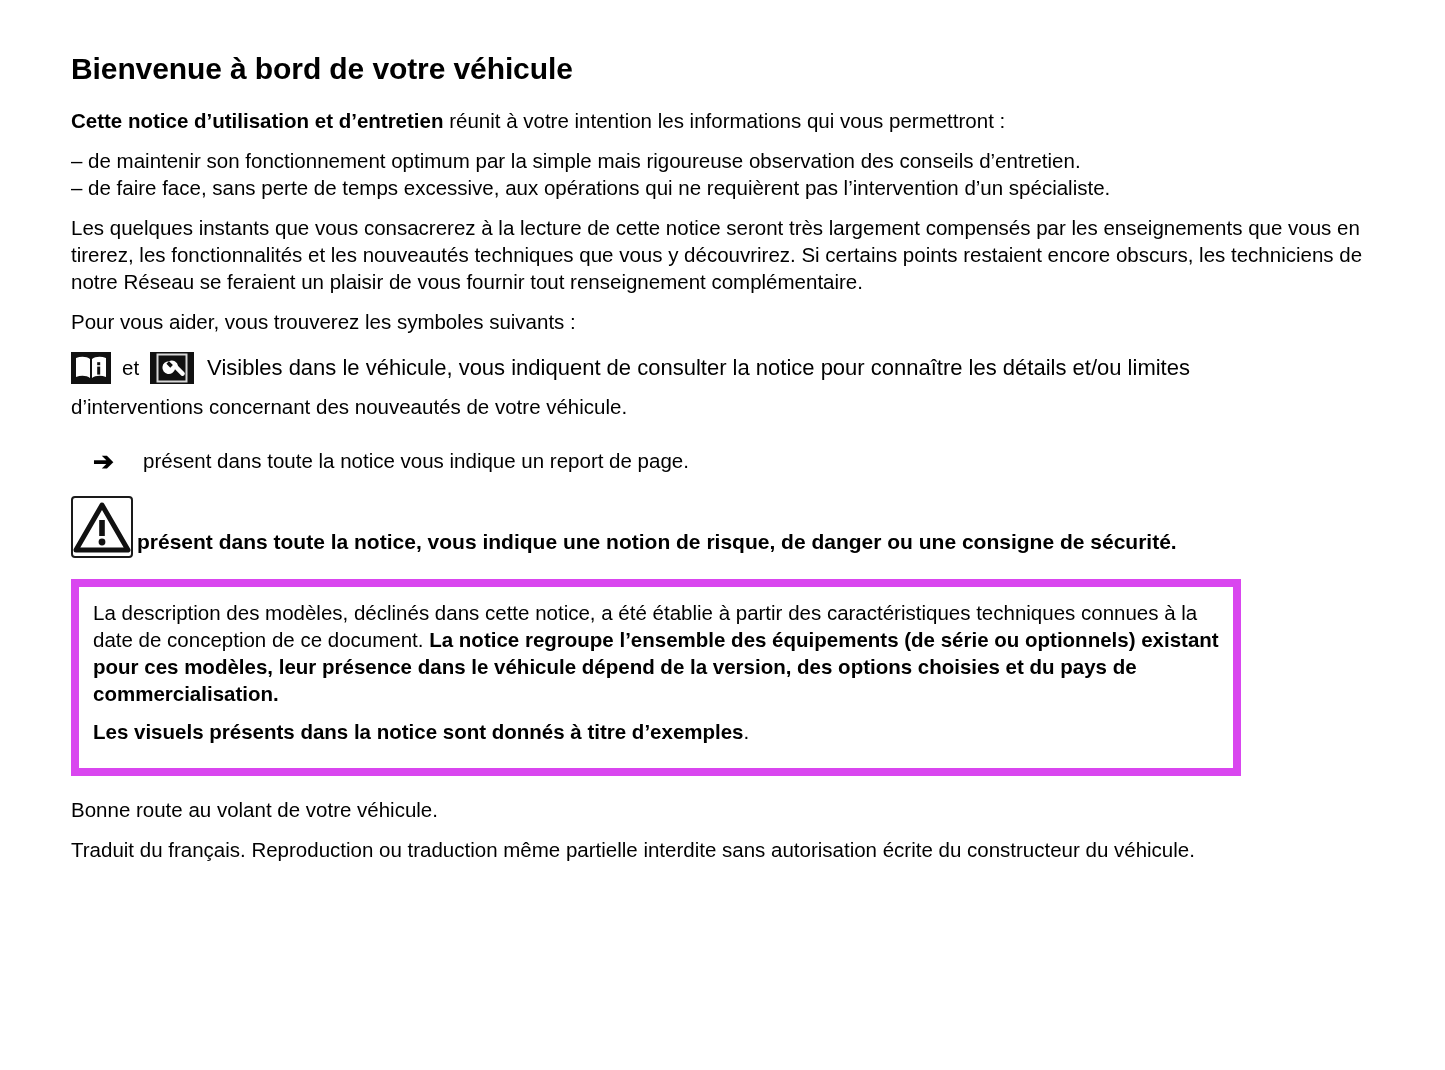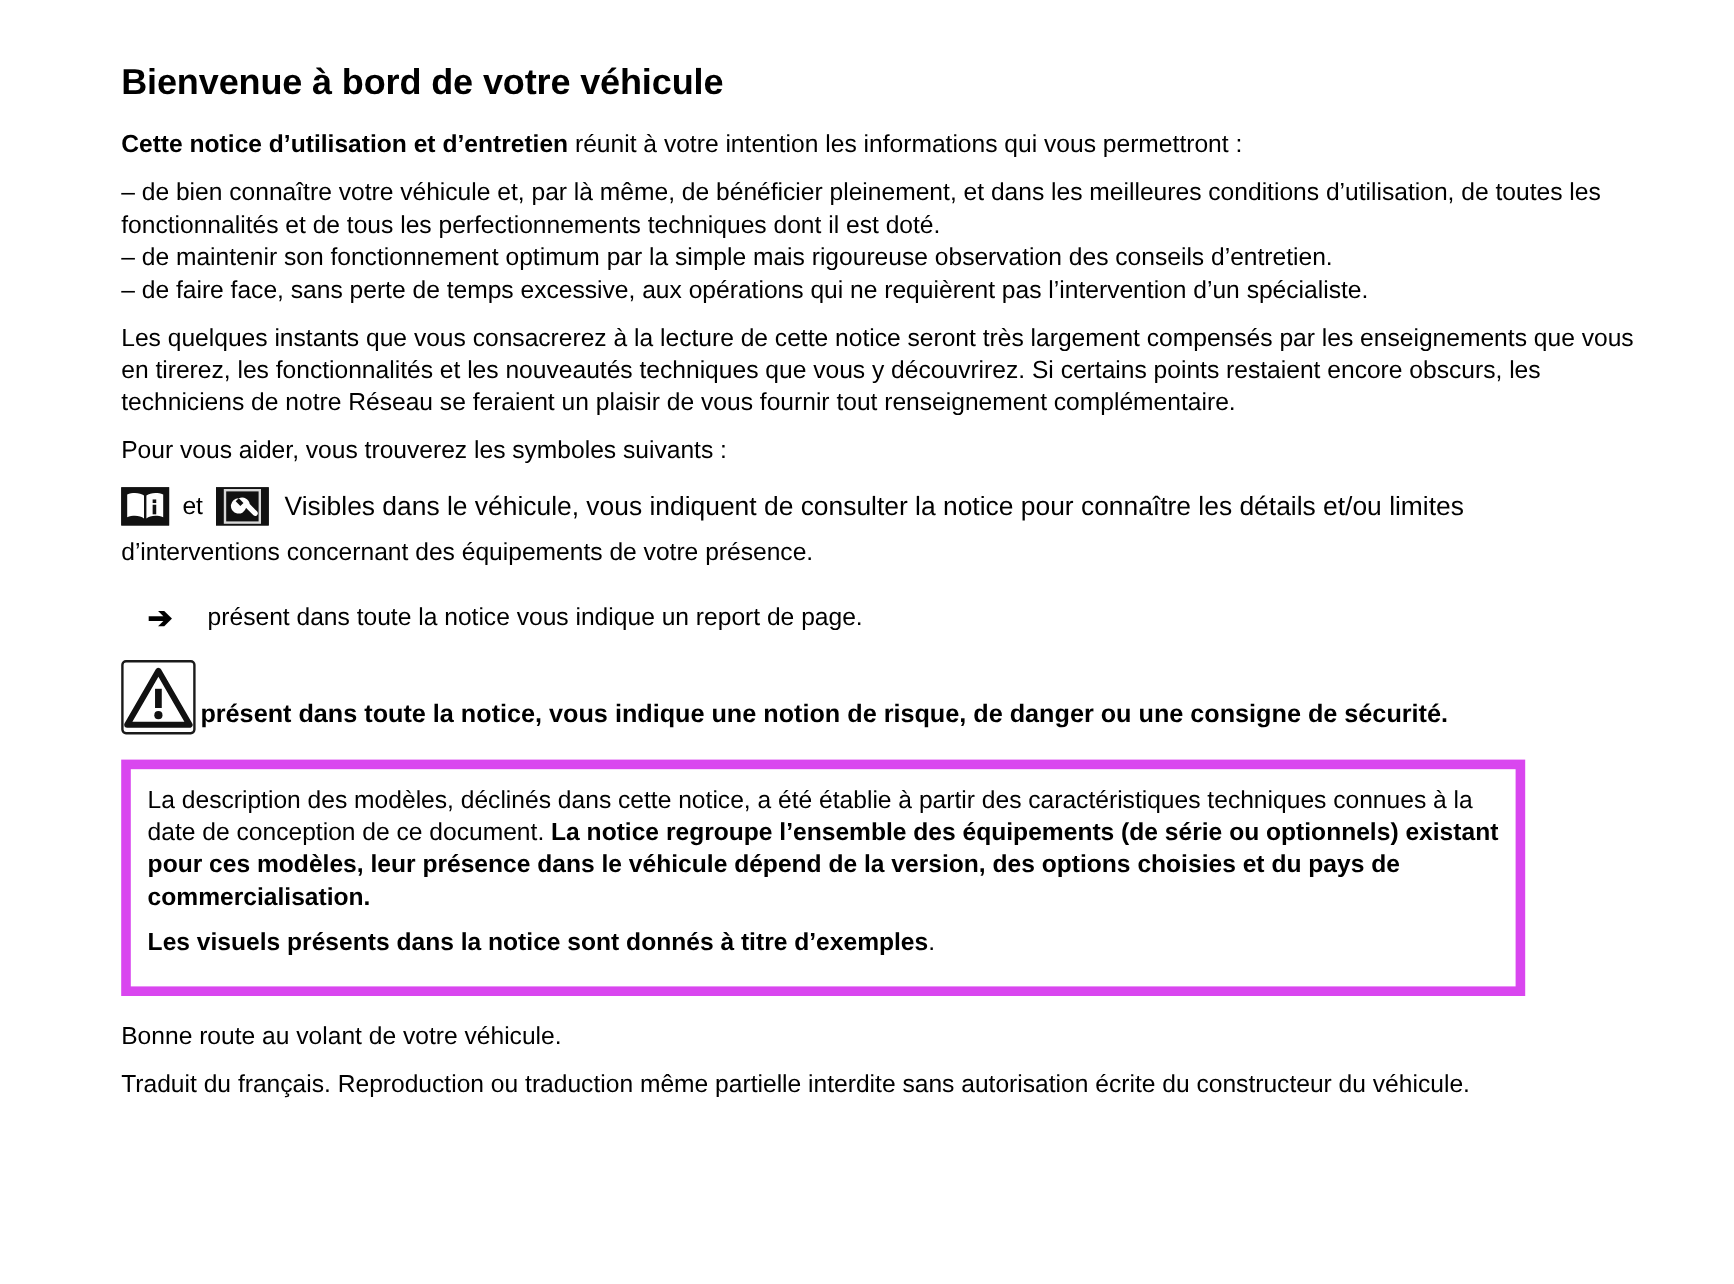--- a/index.html
+++ b/index.html
@@ -13,21 +13,21 @@
     font-family: "Liberation Sans", sans-serif;
     color: #000000;
     overflow: hidden;
   }
   .page {
     position: relative;
     width: 1445px;
     height: 1070px;
     background: #ffffff;
     box-sizing: border-box;
-    padding: 52px 70px 0 101px;
+    padding: 52px 70px 0 71px;
   }
 
   h1.doc-title {
     font-size: 30px;
     font-weight: bold;
     letter-spacing: -0.1px;
     margin: 0 0 20px 0;
     line-height: 1.15;
   }
 
@@ -160,21 +160,20 @@
 </head>
 <body>
 
 <div class="page">
 
   <h1 class="doc-title">Bienvenue à bord de votre véhicule</h1>
 
   <p class="body-text"><span class="b">Cette notice d’utilisation et d’entretien</span><span> réunit à votre intention les informations qui vous permettront :</span></p>
 
   <div class="dash-block">
-    <p>– de bien connaître votre véhicule et, par là même, de bénéficier pleinement, et dans les meilleures conditions d’utilisation, de toutes les fonctionnalités et de tous les perfectionnements techniques dont il est doté.</p>
     <p>– de maintenir son fonctionnement optimum par la simple mais rigoureuse observation des conseils d’entretien.</p>
     <p>– de faire face, sans perte de temps excessive, aux opérations qui ne requièrent pas l’intervention d’un spécialiste.</p>
   </div>
 
   <p class="body-text">Les quelques instants que vous consacrerez à la lecture de cette notice seront très largement compensés par les enseignements que vous en tirerez, les fonctionnalités et les nouveautés techniques que vous y découvrirez. Si certains points restaient encore obscurs, les techniciens de notre Réseau se feraient un plaisir de vous fournir tout renseignement complémentaire.</p>
 
   <p class="body-text">Pour vous aider, vous trouverez les symboles suivants :</p>
 
   <div class="sym-line1">
     <span class="icon-book">
@@ -189,21 +188,21 @@
     <span class="lead-txt">et</span>
     <span class="icon-wrench">
       <svg width="44" height="32" viewBox="0 0 44 32" aria-hidden="true">
         <rect x="0" y="0" width="44" height="32" fill="#111111"></rect>
         <rect x="7.5" y="2.5" width="29" height="27" fill="none" stroke="#d8d8d8" stroke-width="2"></rect>
         <path d="M19.0 9.2 a6.4 6.4 0 1 0 6.0 8.0 l6.2 6.2 a2.2 2.2 0 0 0 3.1 -3.1 l-6.2 -6.2 a6.4 6.4 0 0 0 -9.1 -4.9 l3.9 3.9 l-2.6 2.6 l-3.9 -3.9 z" fill="#ffffff"></path>
       </svg>
     </span>
     <span class="after-txt">Visibles dans le véhicule, vous indiquent de consulter la notice pour connaître les détails et/ou limites</span>
   </div>
-  <p class="sym-cont">d’interventions concernant des équipements de votre présence.</p>
+  <p class="sym-cont">d’interventions concernant des nouveautés de votre véhicule.</p>
 
   <div class="arrow-row">
     <span class="arrow-glyph">➔</span>
     <span class="arrow-txt">présent dans toute la notice vous indique un report de page.</span>
   </div>
 
   <div class="warn-row">
     <span class="icon-warn">
       <svg width="58" height="58" viewBox="0 0 58 58" aria-hidden="true">
         <path d="M29 7 L55 52 L3 52 Z" fill="none" stroke="#111111" stroke-width="5" stroke-linejoin="round"></path>

